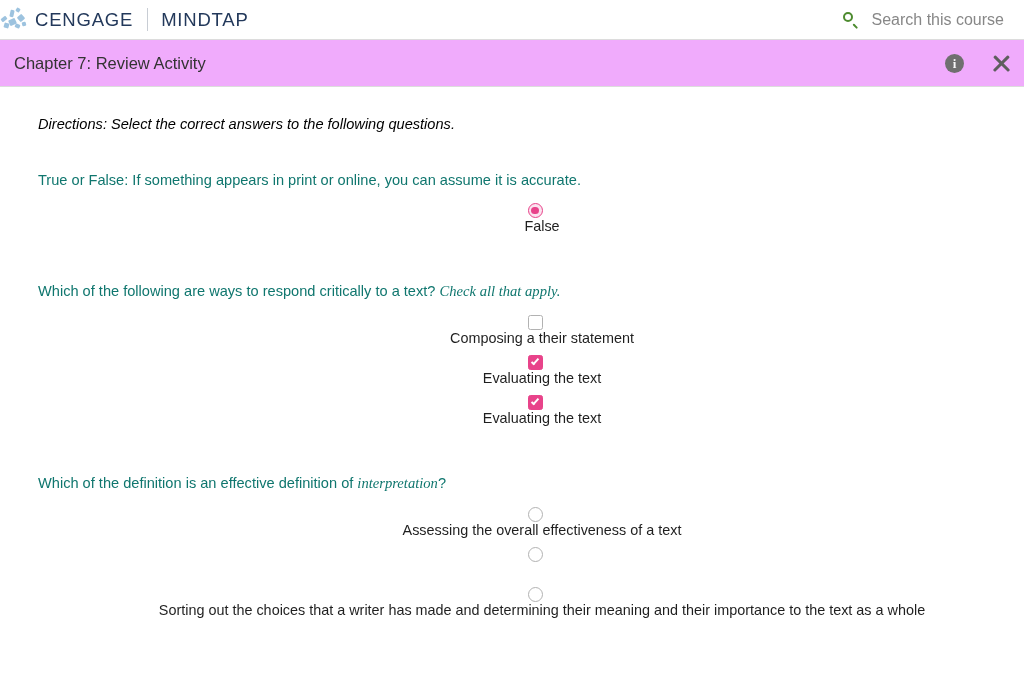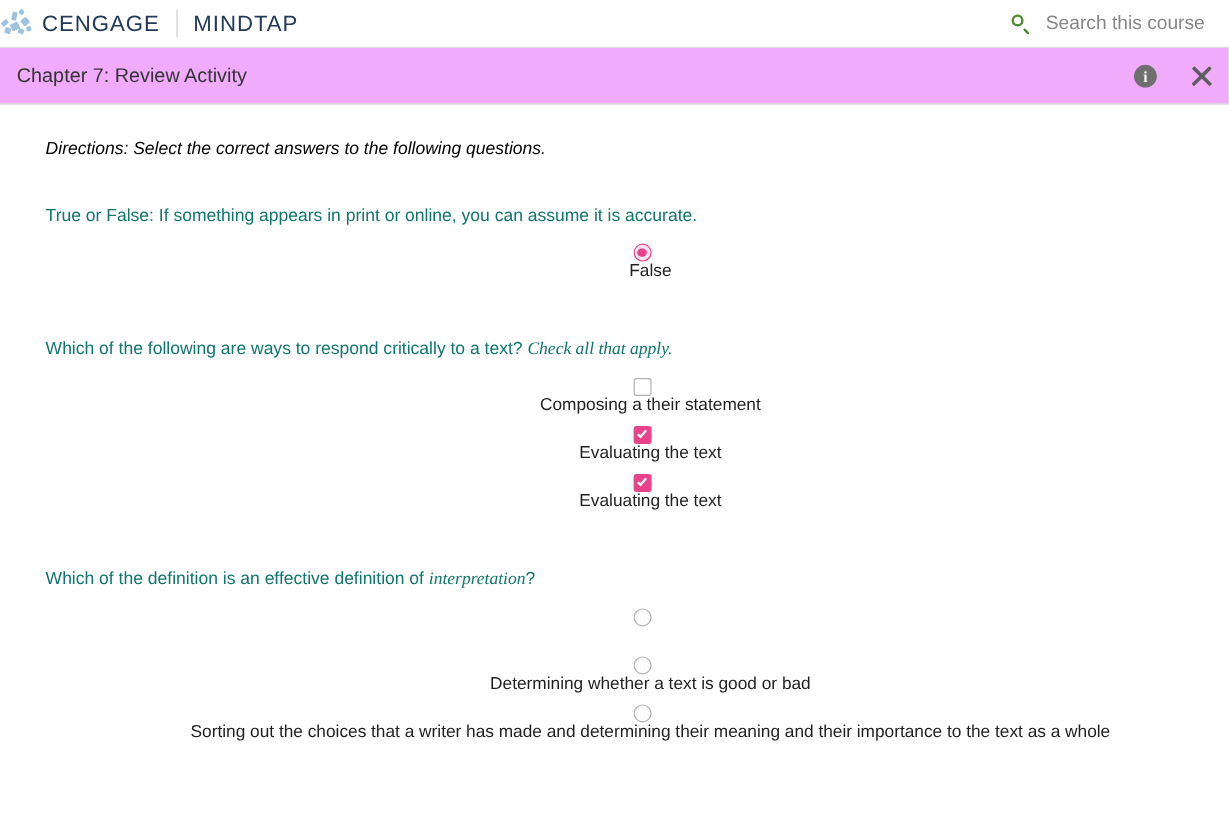--- a/index.html
+++ b/index.html
@@ -325,24 +325,24 @@
         </label>
         <label class="option">
           <span class="checkbox checked"></span>
           <span class="option-label">Evaluating the text</span>
         </label>
       </div>
       <div class="question"><span>Which of the definition is an effective definition of </span><em>interpretation</em><span>?</span></div>
       <div class="options">
         <label class="option">
           <span class="radio"></span>
+          <span class="option-label">Assessing the overall effectiveness of a text</span>
         </label>
         <label class="option">
           <span class="radio"></span>
-          <span class="option-label">Determining whether a text is good or bad</span>
         </label>
         <label class="option">
           <span class="radio"></span>
           <span class="option-label">Sorting out the choices that a writer has made and determining their meaning and their importance to the text as a whole</span>
         </label>
       </div>
     </div>
 </div>
 
 </body></html>

